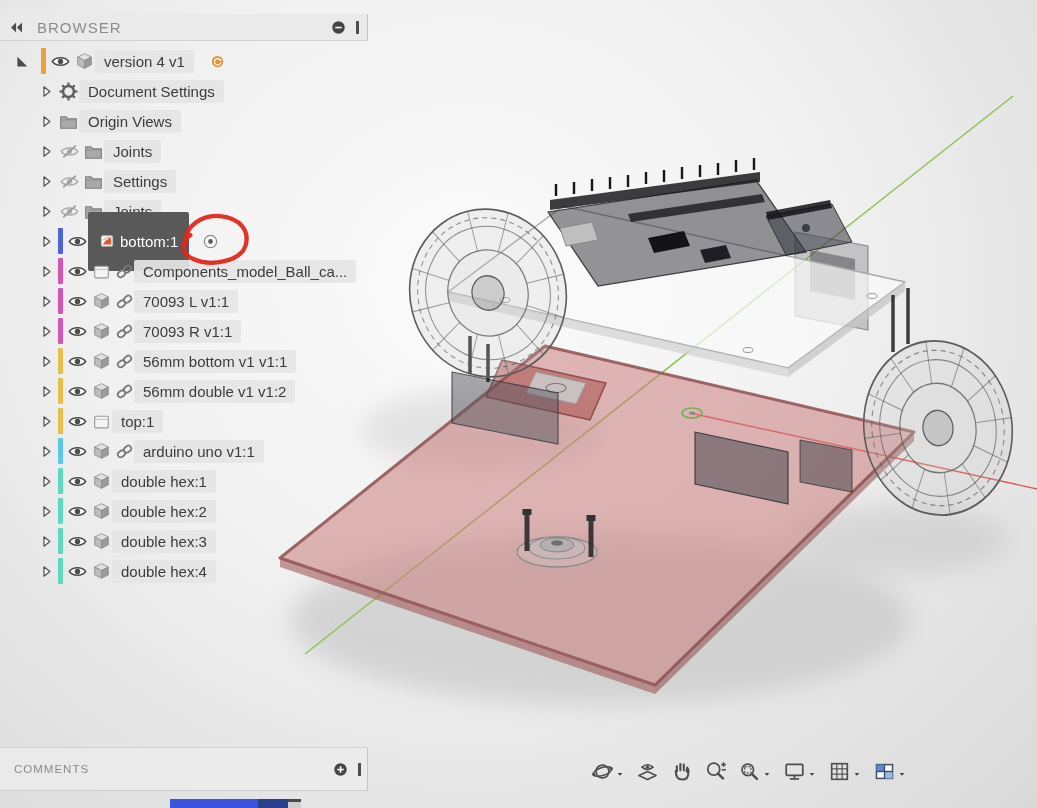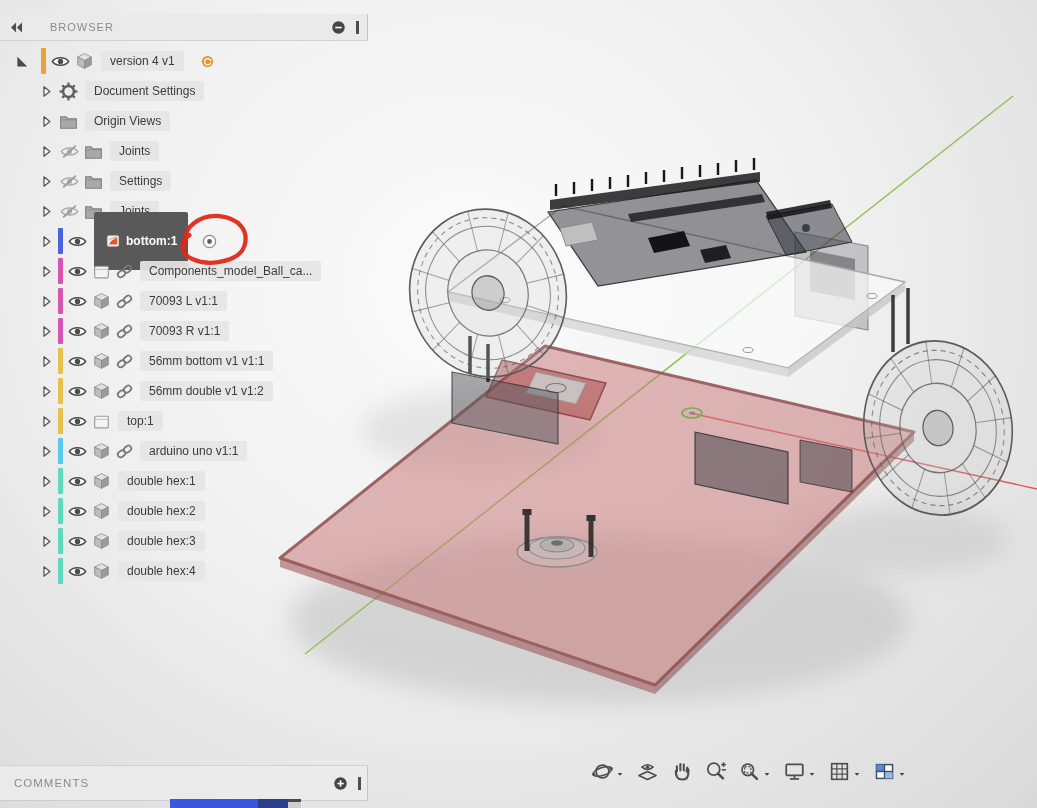--- a/index.html
+++ b/index.html
@@ -2,43 +2,43 @@
 <html><head>
 <meta charset="utf-8">
 <style>
 *{margin:0;padding:0;box-sizing:border-box}
 html,body{width:1037px;height:808px;overflow:hidden}
 body{font-family:"Liberation Sans","DejaVu Sans",sans-serif;position:relative;background:#e9e9e9}
 .viewport{position:absolute;inset:0;background:radial-gradient(ellipse at 45% 35%, #fbfbfb 0%, #f1f1f1 45%, #d9d9d9 100%)}
 .viewport>svg{width:100%;height:100%;display:block}
 .browser-panel{position:absolute;top:14px;left:0;width:368px;z-index:10}
 .panel-header{height:27px;background:rgba(233,233,233,.96);border-bottom:1px solid #d2d2d2;border-right:1px solid #c6c6c6;display:flex;align-items:center;padding:0 6px 0 8px}
-.panel-title{flex:1;font-size:11px;color:#8b8b8b;letter-spacing:1px;margin-left:25px}
+.panel-title{flex:1;font-size:15px;color:#8b8b8b;letter-spacing:1px;margin-left:12px}
 .hicon{width:17px;height:17px;display:inline-flex;flex:none}
 .hicon svg{width:100%;height:100%}
 .grip{width:3px;height:13px;background:#4e4e4e;margin-left:9px;margin-right:2px;flex:none}
 .tree{padding-top:5px}
 .tree-row{height:30px;display:flex;align-items:center;padding-left:38px}
 .tree-row.root{padding-left:14px}
 .icn{display:inline-flex;flex:none}
 .icn svg{width:100%;height:100%;display:block}
 .slot-arrow{width:17px;height:17px}
 .slot-corner{width:17px;height:17px;margin-right:7px}
 .slot-eye{width:21px;height:21px;margin-left:4px}
 .slot-type{width:21px;height:21px;margin-left:3px}
 .slot-link{width:19px;height:19px;margin-left:3px}
 .colorbar{width:5px;height:26px;flex:none;margin-left:3px;border-radius:1px}
-.pill{margin-left:6px;display:inline-flex;align-items:center;gap:5px;background:rgba(229,229,229,.93);border-radius:2px;padding:3px 9px;font-size:12px;color:#3c3c3c;white-space:nowrap}
-.pill.selected{background:#595959;color:#fff;font-weight:bold;padding:21px 11px}
+.pill{display:inline-flex;align-items:center;gap:5px;background:rgba(229,229,229,.93);border-radius:2px;padding:3px 9px;font-size:15px;color:#3c3c3c;white-space:nowrap}
+.pill.selected{background:#595959;color:#fff;font-weight:normal;padding:21px 11px}
 .pill-icn{width:16px;height:16px}
 .badge{width:15px;height:15px;margin-left:16px}
 .radio-wrap{position:relative;width:17px;height:17px;margin-left:13px;flex:none}
 .radio-wrap>.icn{width:17px;height:17px}
 .annot{position:absolute;left:50%;top:50%;width:84px;height:64px;transform:translate(-46%,-53%);pointer-events:none;z-index:40}
-.comments-bar{position:absolute;left:0;top:765px;width:368px;height:36px;background:rgba(234,234,234,.97);border-top:1px solid #d2d2d2;border-bottom:1px solid #cdcdcd;border-right:1px solid #c6c6c6;display:flex;align-items:center;padding:0 4px 0 14px;z-index:10}
+.comments-bar{position:absolute;left:0;top:747px;width:368px;height:44px;background:rgba(234,234,234,.97);border-top:1px solid #d2d2d2;border-bottom:1px solid #cdcdcd;border-right:1px solid #c6c6c6;display:flex;align-items:center;padding:0 4px 0 14px;z-index:10}
 .comments-title{flex:1;font-size:11.5px;color:#8b8b8b;letter-spacing:1px}
 .nav-toolbar{position:absolute;left:591px;top:755px;height:32px;display:flex;align-items:center;gap:11px;z-index:10}
 .tb-btn{display:flex;align-items:center;gap:1px;cursor:pointer}
 .tb-icn{width:23px;height:23px}
 .tb-caret{width:10px;height:10px;margin-top:6px}
 .progress{position:absolute;left:170px;bottom:0;height:9px;display:flex;z-index:15}
 .p1{width:88px;background:#3a55e0}
 .p2{width:30px;background:#2c3f8e}
 .p3{width:13px;background:#cfcfcf;border-top:3px solid #4a4a4a}
 </style>

